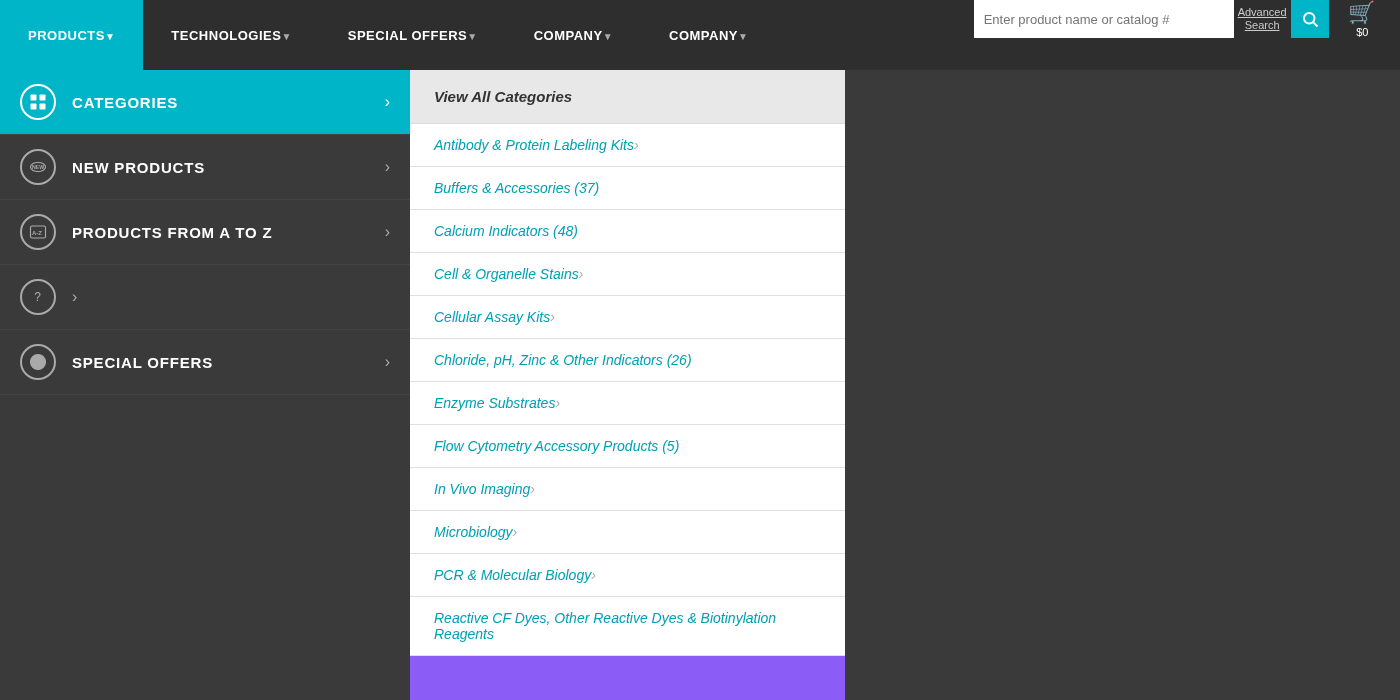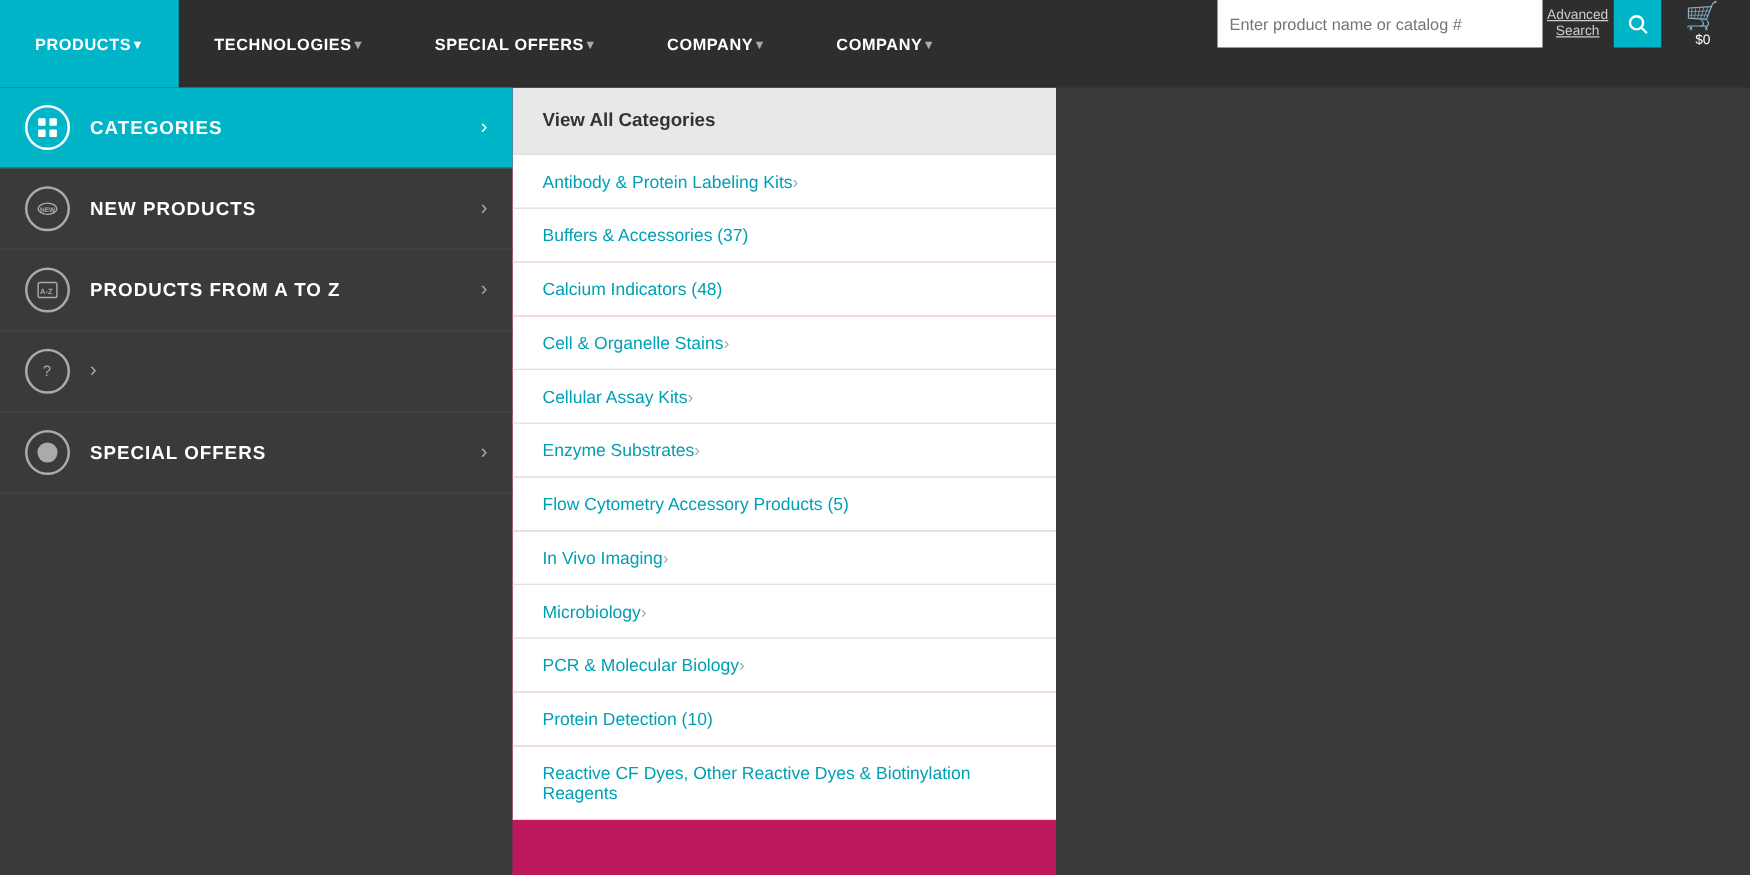--- a/index.html
+++ b/index.html
@@ -169,22 +169,23 @@
       font-size: 16px;
     }
 
     .sidebar-item.active .arrow {
       color: #fff;
     }
 
     
     .dropdown-panel {
       flex: 1;
-      background: #be185d;
+      background: #8b5cf6;
       overflow-y: auto;
+      font-style: italic;
     }
 
     .dropdown-header {
       padding: 18px 24px;
       background: #e8e8e8;
       border-bottom: 1px solid #ddd;
       font-size: 15px;
       font-weight: bold;
       color: #333;
       cursor: pointer;
@@ -334,40 +335,40 @@
         </div>
         <div class="dropdown-item">
           <span>Cell &amp; Organelle Stains</span>
           <span class="item-arrow">›</span>
         </div>
         <div class="dropdown-item">
           <span>Cellular Assay Kits</span>
           <span class="item-arrow">›</span>
         </div>
         <div class="dropdown-item">
+          <span>Chloride, pH, Zinc &amp; Other Indicators (26)</span>
+        </div>
+        <div class="dropdown-item">
           <span>Enzyme Substrates</span>
           <span class="item-arrow">›</span>
         </div>
         <div class="dropdown-item">
           <span>Flow Cytometry Accessory Products (5)</span>
         </div>
         <div class="dropdown-item">
           <span>In Vivo Imaging</span>
           <span class="item-arrow">›</span>
         </div>
         <div class="dropdown-item">
           <span>Microbiology</span>
           <span class="item-arrow">›</span>
         </div>
         <div class="dropdown-item">
           <span>PCR &amp; Molecular Biology</span>
           <span class="item-arrow">›</span>
-        </div>
-        <div class="dropdown-item">
-          <span>Protein Detection (10)</span>
         </div>
         <div class="dropdown-item">
           <span>Reactive CF Dyes, Other Reactive Dyes &amp; Biotinylation Reagents</span>
         </div>
       </div>
 
   </div>
 
   <div class="right-area"></div>
 </div>

